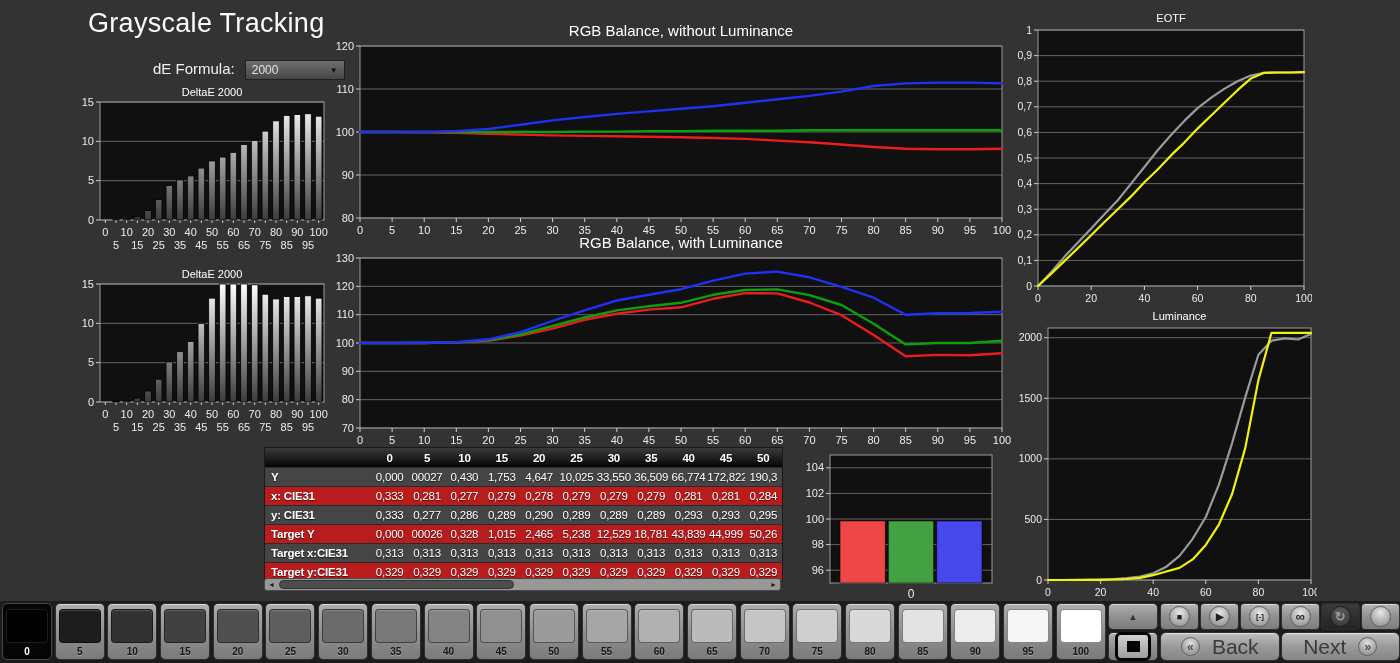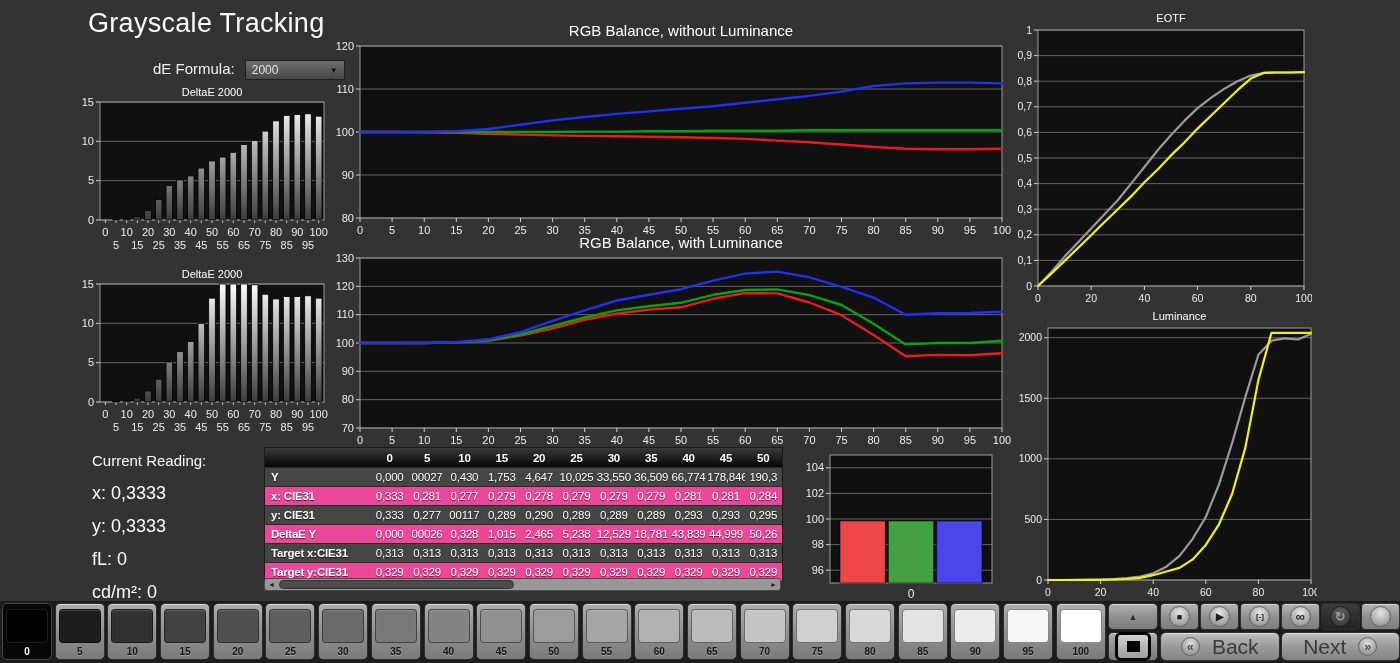--- a/index.html
+++ b/index.html
@@ -15,21 +15,21 @@
   .chart{position:absolute;}
   .chart svg text{font-family:"Liberation Sans",sans-serif;}
   .cr{position:absolute;left:92px;top:452px;display:flex;flex-direction:column;gap:12px;color:#fafafa;}
   .cr .cr-label{font-size:15px;margin-bottom:2px;}
   .cr .cr-val{font-size:18px;}
   
   .tbl{position:absolute;left:264px;top:447px;width:517px;border:1px solid #1a1a1a;}
   .tr{display:grid;grid-template-columns:106px repeat(11,1fr);height:18px;align-items:center;}
   .tr.head{background:linear-gradient(#3a3a3a,#050505);height:19px;}
   .tr.dark{background:#454545;border-top:1px solid #2a2a2a;}
-  .tr.light{background:#ec4899;border-top:1px solid #2a2a2a;}
+  .tr.light{background:#b91c1c;border-top:1px solid #2a2a2a;}
   .td,.th{font-size:11.5px;color:#fff;text-align:center;white-space:nowrap;overflow:hidden;
           text-shadow:0 1px 1px rgba(0,0,0,.65);letter-spacing:-.2px;}
   .th{font-weight:bold;}
   .td.lbl,.th.lbl{text-align:left;padding-left:6px;font-weight:bold;}
   
   .sb{position:absolute;left:264px;top:578px;width:517px;height:13px;background:#989898;border:1px solid #4a4a4a;
       border-radius:3px;box-sizing:border-box;}
   .sb .ar{position:absolute;top:0;width:13px;height:11px;display:flex;align-items:center;justify-content:center;
           font-size:7px;color:#1d1d1d;}
   .sb .ar.l{left:0;} .sb .ar.r{right:0;}
@@ -495,27 +495,20 @@
         <line x1="30" x2="192" y1="22.799999999999997" y2="22.799999999999997" stroke="#646464" stroke-width="1"></line>
         <line x1="26" x2="30" y1="22.799999999999997" y2="22.799999999999997" stroke="#cfcfcf" stroke-width="1"></line>
         <text x="24" y="26.299999999999997" text-anchor="end" font-size="11" fill="#ececec">104</text>
         <rect x="30" y="10" width="162" height="128" fill="none" stroke="#9b9b9b" stroke-width="1"></rect>
         <rect x="40" y="75.92000000000007" width="45.333333333333336" height="62.07999999999993" fill="#ee4747" stroke="rgba(0,0,0,.55)" stroke-width="1"></rect>
         <rect x="88.33333333333334" y="75.92000000000007" width="45.333333333333336" height="62.07999999999993" fill="#43a043" stroke="rgba(0,0,0,.55)" stroke-width="1"></rect>
         <rect x="136.66666666666669" y="75.92000000000007" width="45.333333333333336" height="62.07999999999993" fill="#4747ec" stroke="rgba(0,0,0,.55)" stroke-width="1"></rect>
         <text x="111" y="153" text-anchor="middle" font-size="12" fill="#ececec">0</text>
       </svg></div>
 
-  <div class="cr">
-    <div class="cr-label">Current Reading:</div>
-    <div class="cr-val">x: 0,3333</div>
-    <div class="cr-val">y: 0,3333</div>
-    <div class="cr-val">fL: 0</div>
-    <div class="cr-val">cd/m²: 0</div>
-  </div>
 
   <div class="tbl" id="reading-table">
       <div class="tr head">
         <div class="th lbl"></div>
         <div class="th">0</div>
         <div class="th">5</div>
         <div class="th">10</div>
         <div class="th">15</div>
         <div class="th">20</div>
         <div class="th">25</div>
@@ -529,53 +522,53 @@
         <div class="td lbl">Y</div>
         <div class="td">0,000</div>
         <div class="td">00027</div>
         <div class="td">0,430</div>
         <div class="td">1,753</div>
         <div class="td">4,647</div>
         <div class="td">10,025</div>
         <div class="td">33,550</div>
         <div class="td">36,509</div>
         <div class="td">66,774</div>
-        <div class="td">178,846</div>
+        <div class="td">172,822</div>
         <div class="td">190,3</div>
       </div>
       <div class="tr light">
         <div class="td lbl">x: CIE31</div>
         <div class="td">0,333</div>
         <div class="td">0,281</div>
         <div class="td">0,277</div>
         <div class="td">0,279</div>
         <div class="td">0,278</div>
         <div class="td">0,279</div>
         <div class="td">0,279</div>
         <div class="td">0,279</div>
         <div class="td">0,281</div>
         <div class="td">0,281</div>
         <div class="td">0,284</div>
       </div>
       <div class="tr dark">
         <div class="td lbl">y: CIE31</div>
         <div class="td">0,333</div>
         <div class="td">0,277</div>
-        <div class="td">00117</div>
+        <div class="td">0,286</div>
         <div class="td">0,289</div>
         <div class="td">0,290</div>
         <div class="td">0,289</div>
         <div class="td">0,289</div>
         <div class="td">0,289</div>
         <div class="td">0,293</div>
         <div class="td">0,293</div>
         <div class="td">0,295</div>
       </div>
       <div class="tr light">
-        <div class="td lbl">DeltaE Y</div>
+        <div class="td lbl">Target Y</div>
         <div class="td">0,000</div>
         <div class="td">00026</div>
         <div class="td">0,328</div>
         <div class="td">1,015</div>
         <div class="td">2,465</div>
         <div class="td">5,238</div>
         <div class="td">12,529</div>
         <div class="td">18,781</div>
         <div class="td">43,839</div>
         <div class="td">44,999</div>

